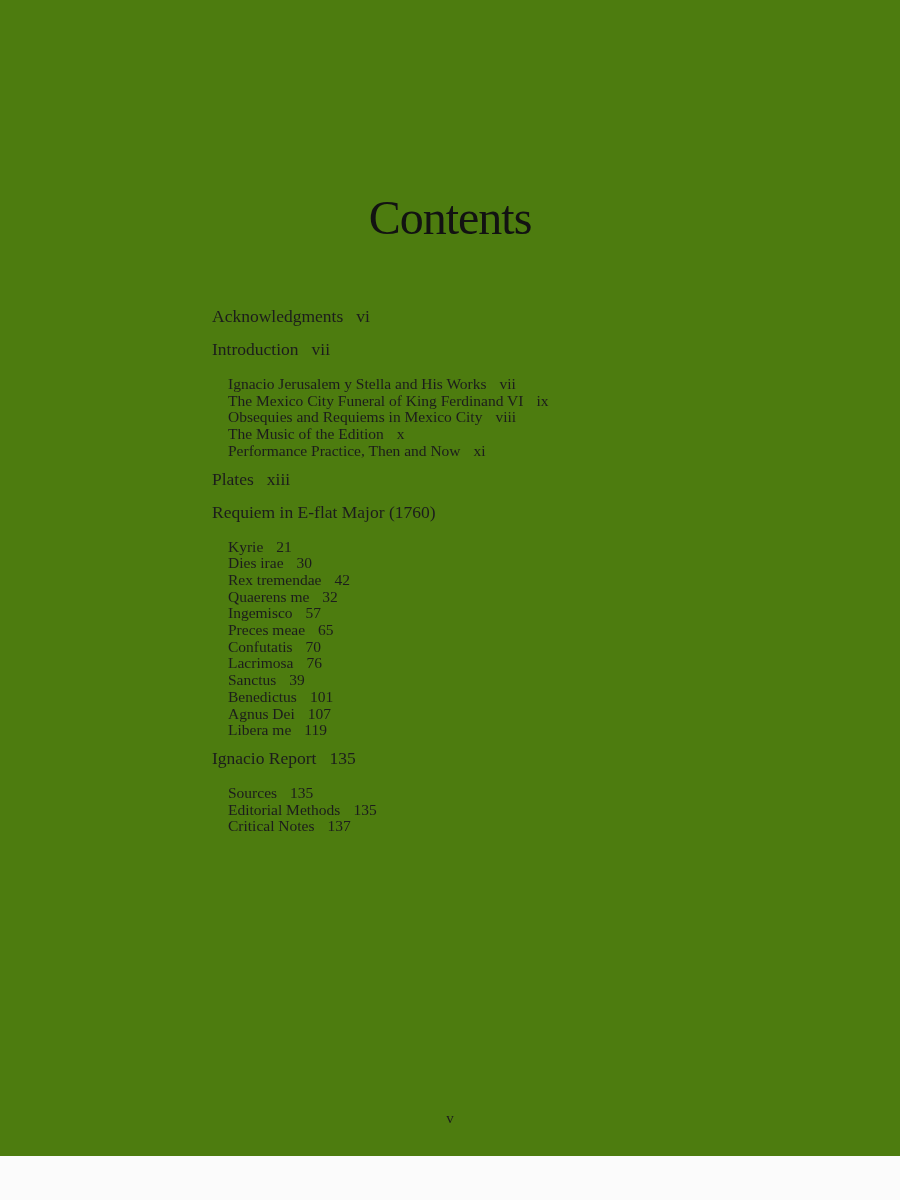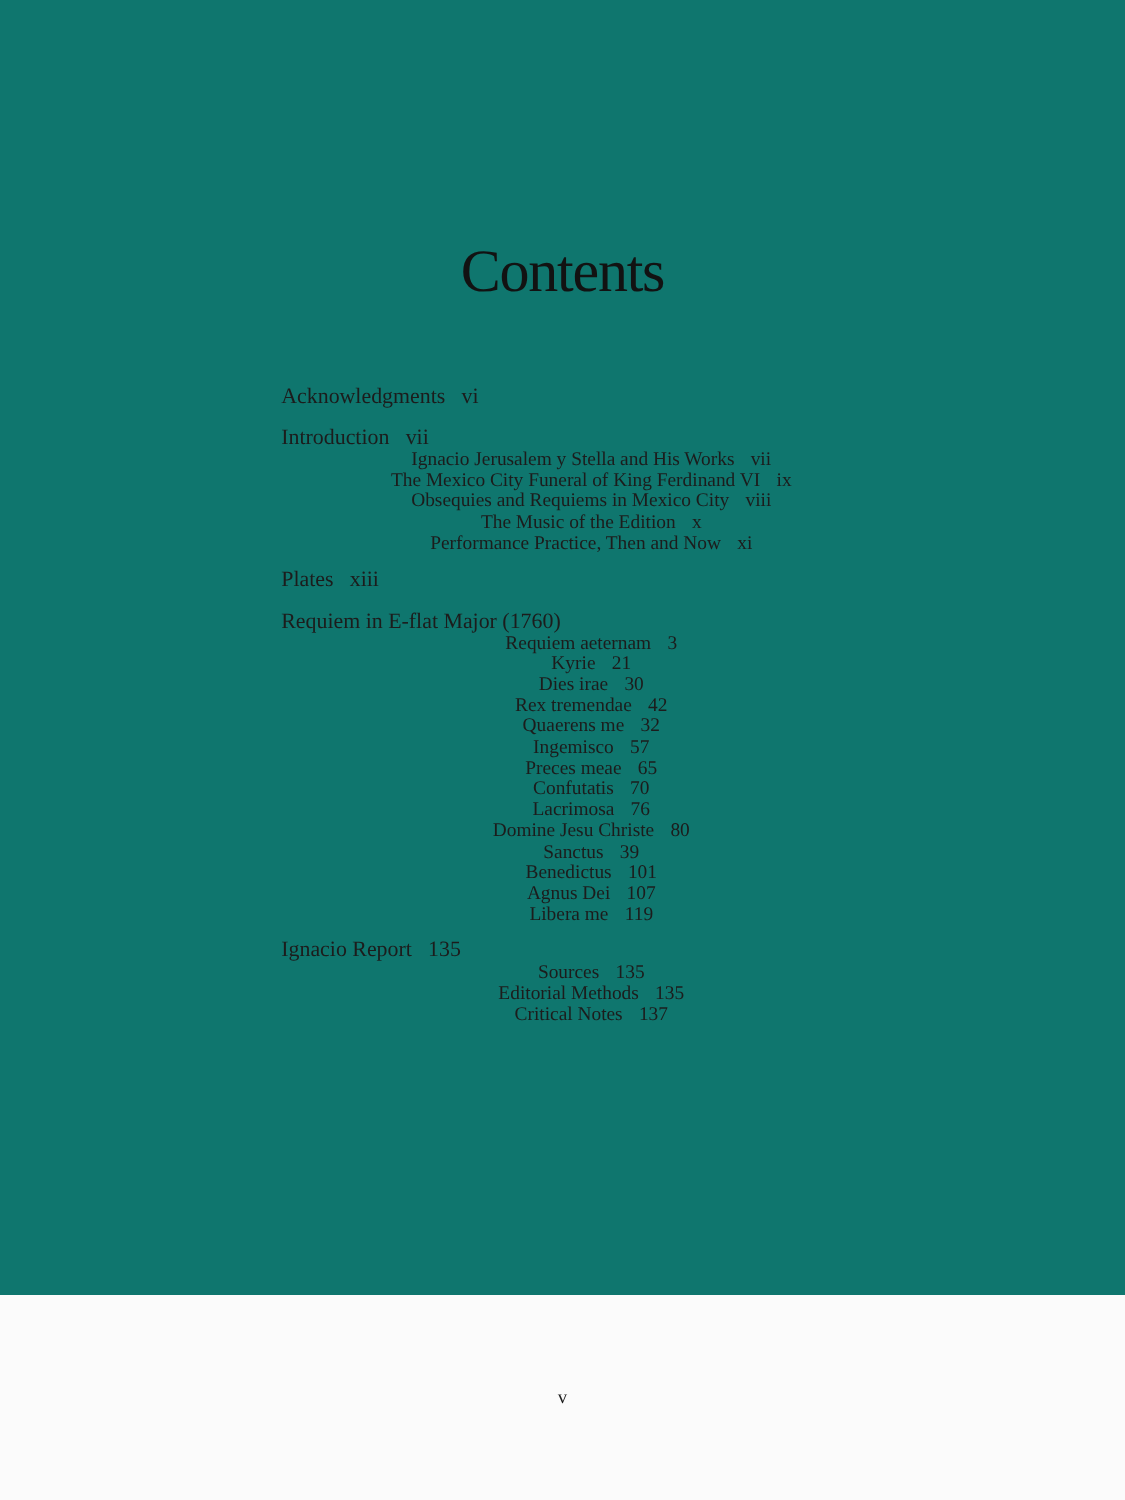--- a/index.html
+++ b/index.html
@@ -10,53 +10,52 @@
     width: 900px;
     height: 1200px;
     background: #fbfbfb;
     font-family: "Liberation Serif", "DejaVu Serif", serif;
     color: #1c1c1c;
     overflow: hidden;
   }
   .page {
     position: relative;
     width: 900px;
-    height: 1036px;
-    background: #0f766e;
+    height: 1156px;
+    background: #4d7c0f;
   }
   .title {
     position: absolute;
     top: 190px;
     left: 0;
     width: 900px;
     text-align: center;
     font-size: 48px;
     line-height: 56px;
     letter-spacing: -1px;
     font-weight: 400;
     color: #121212;
   }
   .toc {
     position: absolute;
     top: 306px;
-    left: 225px;
+    left: 212px;
     width: 480px;
   }
   .h {
     font-size: 17.5px;
     line-height: 20px;
     margin: 13px 0 0 0;
     white-space: nowrap;
   }
   .h:first-child {
     margin-top: 0;
   }
   .sub {
-    margin: 1px 0 -4px 16px;
-    text-align: center;
+    margin: 17px 0 -4px 16px;
   }
   .s {
     font-size: 15.5px;
     line-height: 16.7px;
     white-space: nowrap;
   }
   .pg {
     margin-left: 13px;
   }
   .folio {
@@ -81,30 +80,28 @@
       <div class="sub">
         <div class="s"><span class="lbl">Ignacio Jerusalem y Stella and His Works</span><span class="pg">vii</span></div>
         <div class="s"><span class="lbl">The Mexico City Funeral of King Ferdinand VI</span><span class="pg">ix</span></div>
         <div class="s"><span class="lbl">Obsequies and Requiems in Mexico City</span><span class="pg">viii</span></div>
         <div class="s"><span class="lbl">The Music of the Edition</span><span class="pg">x</span></div>
         <div class="s"><span class="lbl">Performance Practice, Then and Now</span><span class="pg">xi</span></div>
       </div>
       <div class="h"><span class="lbl">Plates</span><span class="pg">xiii</span></div>
       <div class="h"><span class="lbl">Requiem in E-flat Major (1760)</span></div>
       <div class="sub">
-        <div class="s"><span class="lbl">Requiem aeternam</span><span class="pg">3</span></div>
         <div class="s"><span class="lbl">Kyrie</span><span class="pg">21</span></div>
         <div class="s"><span class="lbl">Dies irae</span><span class="pg">30</span></div>
         <div class="s"><span class="lbl">Rex tremendae</span><span class="pg">42</span></div>
         <div class="s"><span class="lbl">Quaerens me</span><span class="pg">32</span></div>
         <div class="s"><span class="lbl">Ingemisco</span><span class="pg">57</span></div>
         <div class="s"><span class="lbl">Preces meae</span><span class="pg">65</span></div>
         <div class="s"><span class="lbl">Confutatis</span><span class="pg">70</span></div>
         <div class="s"><span class="lbl">Lacrimosa</span><span class="pg">76</span></div>
-        <div class="s"><span class="lbl">Domine Jesu Christe</span><span class="pg">80</span></div>
         <div class="s"><span class="lbl">Sanctus</span><span class="pg">39</span></div>
         <div class="s"><span class="lbl">Benedictus</span><span class="pg">101</span></div>
         <div class="s"><span class="lbl">Agnus Dei</span><span class="pg">107</span></div>
         <div class="s"><span class="lbl">Libera me</span><span class="pg">119</span></div>
       </div>
       <div class="h"><span class="lbl">Ignacio Report</span><span class="pg">135</span></div>
       <div class="sub">
         <div class="s"><span class="lbl">Sources</span><span class="pg">135</span></div>
         <div class="s"><span class="lbl">Editorial Methods</span><span class="pg">135</span></div>
         <div class="s"><span class="lbl">Critical Notes</span><span class="pg">137</span></div>

